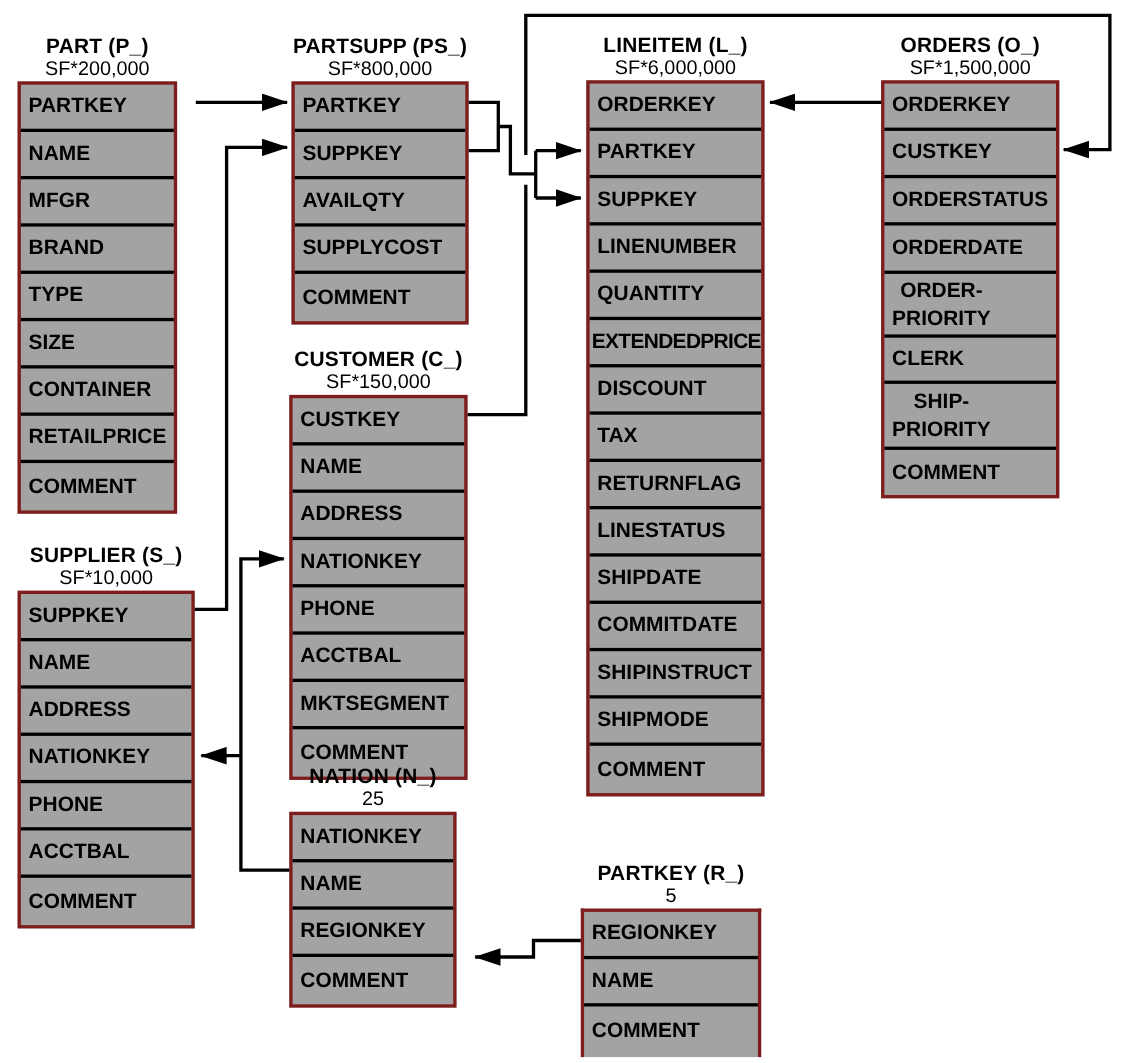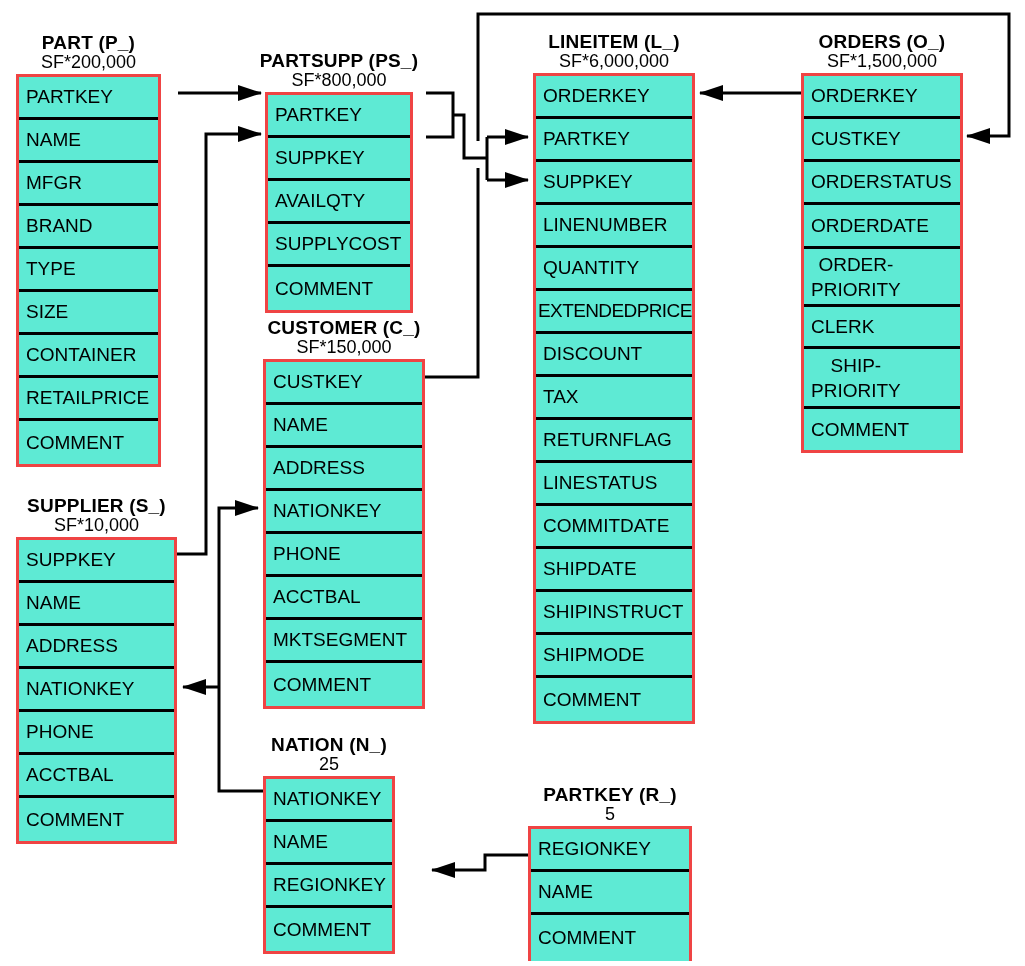--- a/index.html
+++ b/index.html
@@ -4,21 +4,21 @@
 <style>
   html,body{margin:0;padding:0;background:#ffffff;}
   #stage{
     position:relative;width:1025px;height:966px;background:#ffffff;
     font-family:"Liberation Sans","DejaVu Sans",sans-serif;color:#000;overflow:hidden;
   }
   .tbl{position:absolute;}
   .hdr{position:absolute;left:-45px;right:-45px;top:-41px;text-align:center;}
   .ttl{font-weight:bold;font-size:19px;line-height:20px;letter-spacing:0.2px;}
   .sub{font-size:18px;line-height:19px;}
-  .box{box-sizing:border-box;width:100%;border:3px solid #ef4444;background:#5eead4;}
+  .box{box-sizing:border-box;width:100%;border:3px solid #7f1d1d;background:#a3a3a3;font-weight:bold;}
   .box.cut{border-bottom:none;}
   .row{
     height:43px;box-sizing:border-box;border-bottom:3px solid #000;
     display:flex;align-items:center;padding-left:7px;font-size:19px;white-space:nowrap;
   }
   .box .row:last-child{border-bottom:none;}
   .box.cut .row:last-child{height:46px;}
   .row.two{white-space:pre-line;line-height:25px;text-align:center;}
   .row.tight{padding-left:2px;letter-spacing:-0.6px;}
   #wires{position:absolute;left:0;top:0;pointer-events:none;}
@@ -40,21 +40,21 @@
       <div class="row">MFGR</div>
       <div class="row">BRAND</div>
       <div class="row">TYPE</div>
       <div class="row">SIZE</div>
       <div class="row">CONTAINER</div>
       <div class="row">RETAILPRICE</div>
       <div class="row">COMMENT</div>
     </div>
   </div>
 
-  <div class="tbl" style="left:265px;top:92px;width:148px">
+  <div class="tbl" style="left:265px;top:74px;width:161px">
     <div class="hdr">
       <div class="ttl">PARTSUPP (PS_)</div>
       <div class="sub">SF*800,000</div>
     </div>
     <div class="box">
       <div class="row">PARTKEY</div>
       <div class="row">SUPPKEY</div>
       <div class="row">AVAILQTY</div>
       <div class="row">SUPPLYCOST</div>
       <div class="row">COMMENT</div>
@@ -70,22 +70,22 @@
       <div class="row">ORDERKEY</div>
       <div class="row">PARTKEY</div>
       <div class="row">SUPPKEY</div>
       <div class="row">LINENUMBER</div>
       <div class="row">QUANTITY</div>
       <div class="row tight">EXTENDEDPRICE</div>
       <div class="row">DISCOUNT</div>
       <div class="row">TAX</div>
       <div class="row">RETURNFLAG</div>
       <div class="row">LINESTATUS</div>
+      <div class="row">SHIPDATE</div>
       <div class="row">COMMITDATE</div>
-      <div class="row">SHIPDATE</div>
       <div class="row">SHIPINSTRUCT</div>
       <div class="row">SHIPMODE</div>
       <div class="row">COMMENT</div>
     </div>
   </div>
 
   <div class="tbl" style="left:801px;top:73px;width:162px">
     <div class="hdr">
       <div class="ttl">ORDERS (O_)</div>
       <div class="sub">SF*1,500,000</div>
@@ -130,21 +130,21 @@
       <div class="row">NAME</div>
       <div class="row">ADDRESS</div>
       <div class="row">NATIONKEY</div>
       <div class="row">PHONE</div>
       <div class="row">ACCTBAL</div>
       <div class="row">MKTSEGMENT</div>
       <div class="row">COMMENT</div>
     </div>
   </div>
 
-  <div class="tbl" style="left:263px;top:776px;width:132px">
+  <div class="tbl" style="left:263px;top:738px;width:152px">
     <div class="hdr">
       <div class="ttl">NATION (N_)</div>
       <div class="sub">25</div>
     </div>
     <div class="box">
       <div class="row">NATIONKEY</div>
       <div class="row">NAME</div>
       <div class="row">REGIONKEY</div>
       <div class="row">COMMENT</div>
     </div>

